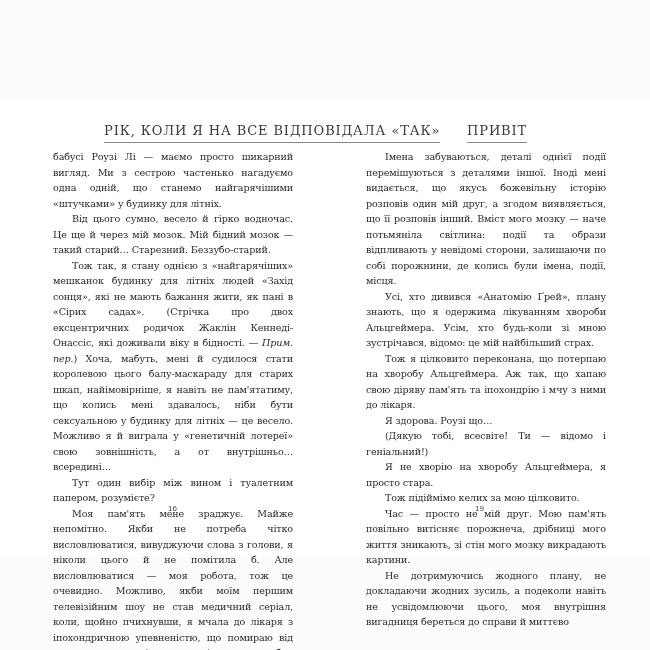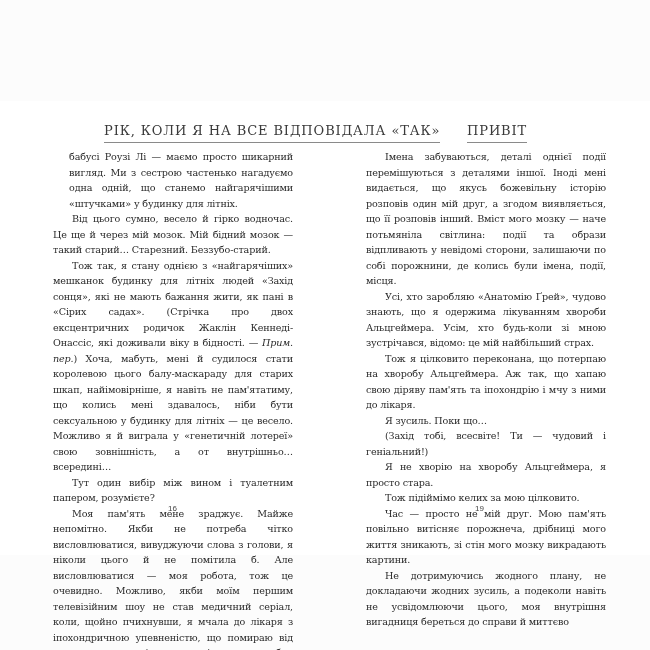--- a/index.html
+++ b/index.html
@@ -52,21 +52,21 @@
       text-align: justify;
       letter-spacing: -0.15px;
     }
     .page.left .text-block { left: 53px; }
     .page.right .text-block { left: 41px; }
 
     .para {
       margin: 0;
       text-indent: 19px;
     }
-    .para.no-indent { text-indent: 0; margin-left: 16px; }
+    .para.no-indent { text-indent: 0; }
     .para .it { font-style: italic; }
 
     .folio {
       position: absolute;
       top: 403px;
       font-family: Liberation Sans, sans-serif;
       font-size: 8px;
       color: #444;
     }
     .page.left .folio { left: 168px; }
@@ -86,24 +86,24 @@
       <p class="para">Тут один вибір між вином і туалетним папером, розумієте?</p>
       <p class="para">Моя пам'ять мене зраджує. Майже непомітно. Якби не потреба чітко висловлюватися, вивуджуючи слова з голови, я ніколи цього й не помітила б. Але висловлюватися — моя робота, тож це очевидно. Можливо, якби моїм першим телевізійним шоу не став медичний серіал, коли, щойно пчихнувши, я мчала до лікаря з іпохондричною упевненістю, що помираю від пухлини мозку чи інших невиліковних хвороб, я списала би все на хронічне недосипання. Проте я мчала, тож брак сну — не відмовка.</p>
     </div>
     <div class="folio">16</div>
   </div>
 
   <div class="page right">
     <div class="running-head">Привіт</div>
     <div class="text-block">
       <p class="para">Імена забуваються, деталі однієї події перемішуються з деталями іншої. Іноді мені видається, що якусь божевільну історію розповів один мій друг, а згодом виявляється, що її розповів інший. Вміст мого мозку — наче потьмяніла світлина: події та образи відпливають у невідомі сторони, залишаючи по собі порожнини, де колись були імена, події, місця.</p>
-      <p class="para">Усі, хто заробляю «Анатомію Ґрей», чудово знають, що я одержима лікуванням хвороби Альцгеймера. Усім, хто будь-коли зі мною зустрічався, відомо: це мій найбільший страх.</p>
+      <p class="para">Усі, хто дивився «Анатомію Ґрей», плану знають, що я одержима лікуванням хвороби Альцгеймера. Усім, хто будь-коли зі мною зустрічався, відомо: це мій найбільший страх.</p>
       <p class="para">Тож я цілковито переконана, що потерпаю на хворобу Альцгеймера. Аж так, що хапаю свою діряву пам'ять та іпохондрію і мчу з ними до лікаря.</p>
-      <p class="para">Я зусиль. Поки що…</p>
-      <p class="para">(Захід тобі, всесвіте! Ти — чудовий і геніальний!)</p>
+      <p class="para">Я здорова. Роузі що…</p>
+      <p class="para">(Дякую тобі, всесвіте! Ти — відомо і геніальний!)</p>
       <p class="para">Я не хворію на хворобу Альцгеймера, я просто стара.</p>
       <p class="para">Тож підіймімо келих за мою цілковито.</p>
       <p class="para">Час — просто не мій друг. Мою пам'ять повільно витісняє порожнеча, дрібниці мого життя зникають, зі стін мого мозку викрадають картини.</p>
       <p class="para">Не дотримуючись жодного плану, не докладаючи жодних зусиль, а подеколи навіть не усвідомлюючи цього, моя внутрішня вигадниця береться до справи й миттєво</p>
     </div>
     <div class="folio">19</div>
   </div>
 
 </div>
 

